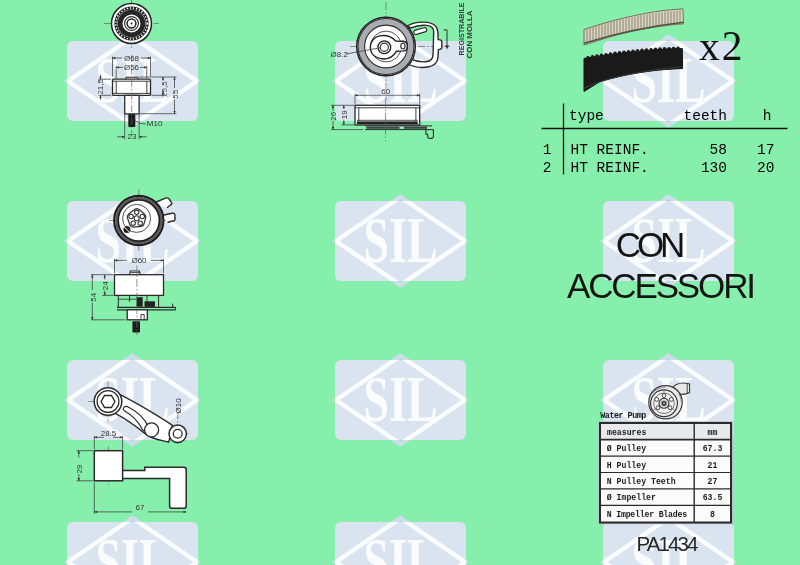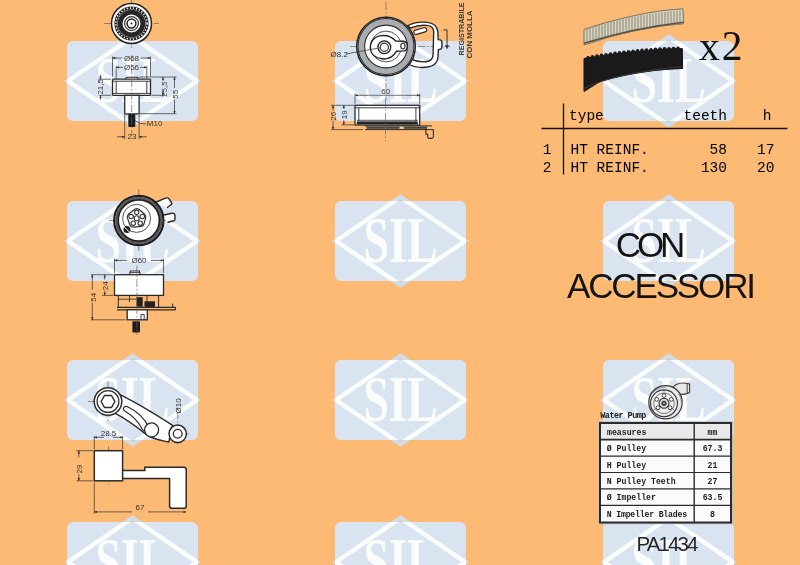--- a/index.html
+++ b/index.html
@@ -1,16 +1,16 @@
 <!DOCTYPE html>
 <html><head>
 <meta charset="utf-8">
 <style>
   html,body{margin:0;padding:0;background:#ffffff;}
-  #page{position:relative;width:800px;height:565px;overflow:hidden;background:#fdba74;
+  #page{position:relative;width:800px;height:565px;overflow:hidden;background:#86efac;
         font-family:"Liberation Sans",sans-serif;}
 </style>
 </head>
 <body>
 
 <div id="page">
 <svg width="800" height="565" viewBox="0 0 800 565" xmlns="http://www.w3.org/2000/svg">
 <defs>
   <clipPath id="wmclip">
           <rect x="0" y="0" width="131" height="80" rx="6"></rect>

